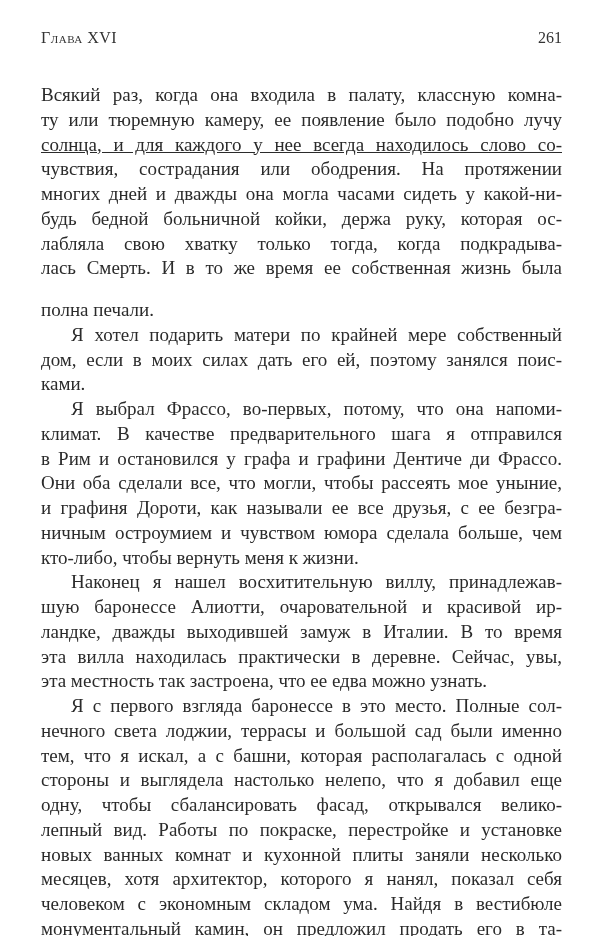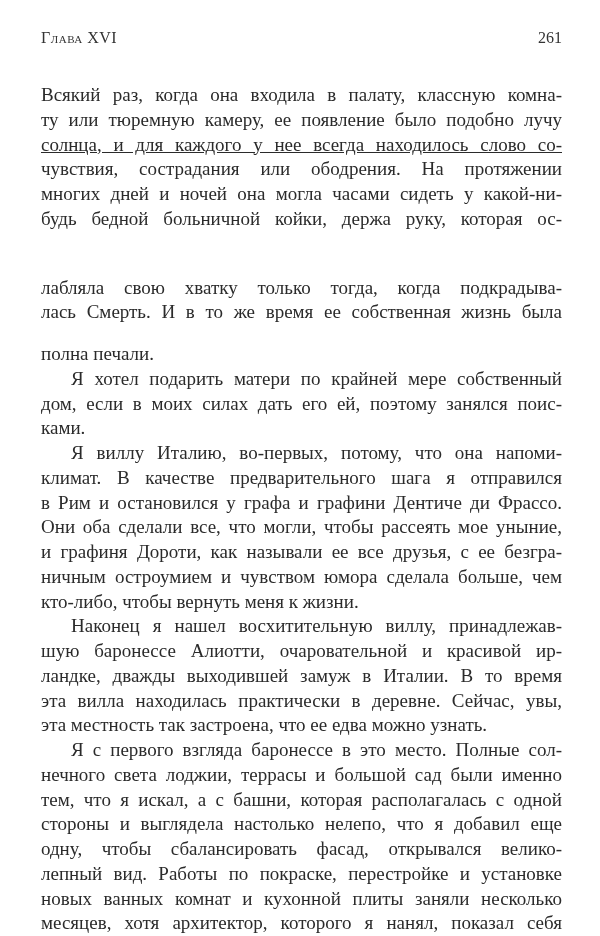--- a/index.html
+++ b/index.html
@@ -31,33 +31,33 @@
   <div class="header">
     <span class="chapter">Глава XVI</span>
     <span class="pagenum">261</span>
   </div>
   <div class="body-text" id="body-text">
       <div>
         <div class="line" style="white-space: nowrap;"><span style="word-spacing: 0px;">Всякий раз, когда она входила в палату, классную комна-</span></div>
         <div class="line" style="white-space: nowrap;"><span style="word-spacing: 0px;">ту или тюремную камеру, ее появление было подобно лучу</span></div>
         <div class="line" style="white-space: nowrap; text-decoration: underline;"><span style="word-spacing: 0px;">солнца, и для каждого у нее всегда находилось слово со-</span></div>
         <div class="line" style="white-space: nowrap;"><span style="word-spacing: 0px;">чувствия, сострадания или ободрения. На протяжении</span></div>
-        <div class="line" style="white-space: nowrap;"><span style="word-spacing: 0px;">многих дней и ночей она могла часами сидеть у какой-ни-</span></div>
+        <div class="line" style="white-space: nowrap;"><span style="word-spacing: 0px;">многих дней и дважды она могла часами сидеть у какой-ни-</span></div>
         <div class="line" style="white-space: nowrap;"><span style="word-spacing: 0px;">будь бедной больничной койки, держа руку, которая ос-</span></div>
-        <div class="line" style="white-space: nowrap; margin-top: 44px;"><span style="word-spacing: 0px;">лабляла свою хватку только тогда, когда подкрадыва-</span></div>
+        <div class="line" style="white-space: nowrap;"><span style="word-spacing: 0px;">лабляла свою хватку только тогда, когда подкрадыва-</span></div>
         <div class="line" style="white-space: nowrap;"><span style="word-spacing: 0px;">лась Смерть. И в то же время ее собственная жизнь была</span></div>
         <div class="line last" style="white-space: nowrap; margin-top: 17px;"><span>полна печали.</span></div>
       </div>
       <div>
         <div class="line indent" style="white-space: nowrap;"><span style="word-spacing: 0px;">Я хотел подарить матери по крайней мере собственный</span></div>
         <div class="line" style="white-space: nowrap;"><span style="word-spacing: 0px;">дом, если в моих силах дать его ей, поэтому занялся поис-</span></div>
         <div class="line last" style="white-space: nowrap;"><span>ками.</span></div>
       </div>
       <div>
-        <div class="line indent" style="white-space: nowrap;"><span style="word-spacing: 0px;">Я виллу Италию, во-первых, потому, что она напоми-</span></div>
+        <div class="line indent" style="white-space: nowrap;"><span style="word-spacing: 0px;">Я выбрал Фрассо, во-первых, потому, что она напоми-</span></div>
         <div class="line" style="white-space: nowrap;"><span style="word-spacing: 0px;">климат. В качестве предварительного шага я отправился</span></div>
         <div class="line" style="white-space: nowrap;"><span style="word-spacing: 0px;">в Рим и остановился у графа и графини Дентиче ди Фрассо.</span></div>
         <div class="line" style="white-space: nowrap;"><span style="word-spacing: 0px;">Они оба сделали все, что могли, чтобы рассеять мое уныние,</span></div>
         <div class="line" style="white-space: nowrap;"><span style="word-spacing: 0px;">и графиня Дороти, как называли ее все друзья, с ее безгра-</span></div>
         <div class="line" style="white-space: nowrap;"><span style="word-spacing: 0px;">ничным остроумием и чувством юмора сделала больше, чем</span></div>
         <div class="line last" style="white-space: nowrap;"><span>кто-либо, чтобы вернуть меня к жизни.</span></div>
       </div>
       <div>
         <div class="line indent" style="white-space: nowrap;"><span style="word-spacing: 0px;">Наконец я нашел восхитительную виллу, принадлежав-</span></div>
         <div class="line" style="white-space: nowrap;"><span style="word-spacing: 0px; margin-top: 10px;">шую баронессе Алиотти, очаровательной и красивой ир-</span></div>
@@ -67,16 +67,17 @@
       </div>
       <div>
         <div class="line indent" style="white-space: nowrap;"><span style="word-spacing: 0px;">Я с первого взгляда баронессе в это место. Полные сол-</span></div>
         <div class="line" style="white-space: nowrap;"><span style="word-spacing: 0px;">нечного света лоджии, террасы и большой сад были именно</span></div>
         <div class="line" style="white-space: nowrap;"><span style="word-spacing: 0px;">тем, что я искал, а с башни, которая располагалась с одной</span></div>
         <div class="line" style="white-space: nowrap;"><span style="word-spacing: 0px;">стороны и выглядела настолько нелепо, что я добавил еще</span></div>
         <div class="line" style="white-space: nowrap;"><span style="word-spacing: 0px;">одну, чтобы сбалансировать фасад, открывался велико-</span></div>
         <div class="line" style="white-space: nowrap;"><span style="word-spacing: 0px;">лепный вид. Работы по покраске, перестройке и установке</span></div>
         <div class="line" style="white-space: nowrap;"><span style="word-spacing: 0px;">новых ванных комнат и кухонной плиты заняли несколько</span></div>
         <div class="line" style="white-space: nowrap;"><span style="word-spacing: 0px;">месяцев, хотя архитектор, которого я нанял, показал себя</span></div>
+        <div class="line" style="white-space: nowrap;"><span style="word-spacing: 0px;">человеком с экономным складом ума. Найдя в вестибюле</span></div>
         <div class="line" style="white-space: nowrap;"><span style="word-spacing: 0px;">монументальный камин, он предложил продать его в та-</span></div>
       </div>
     </div>
 </div>
 
 </body></html>

